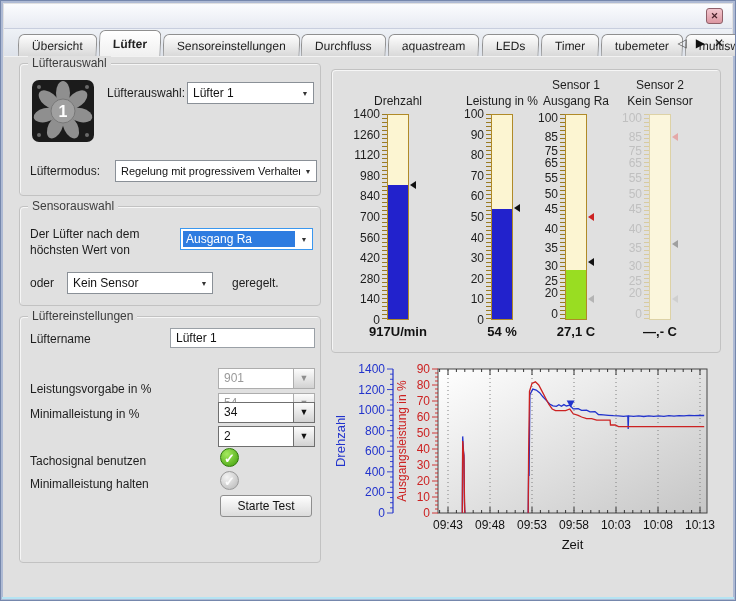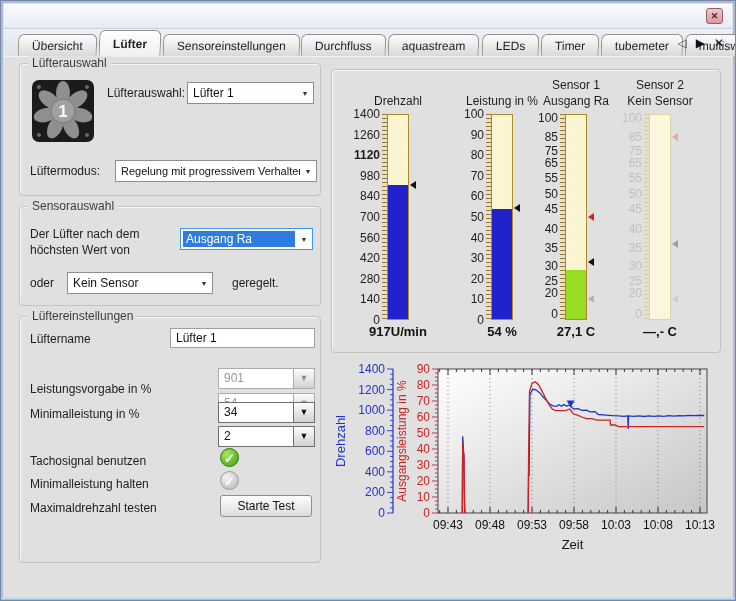--- a/index.html
+++ b/index.html
@@ -189,31 +189,30 @@
         <span class="spin-val">2</span>
         <span class="spin-btn">▼</span>
       </div>
 
       <span class="lbl" style="left:10px; top:137px;">Tachosignal benutzen</span>
       <div class="check on" style="left:200px; top:131px;">✓</div>
 
       <span class="lbl" style="left:10px; top:160px;">Minimalleistung halten</span>
       <div class="check off" style="left:200px; top:154px;">✓</div>
 
-      <span class="lbl" style="left:10px; top:184px;">Maximaldrehzahl testen</span>
       <div class="push-btn" style="left:200px; top:178px; width:92px; height:22px; line-height:21px;">Starte Test</div>
     </div>
 
     <div class="groupbox" id="gaugebox" style="left:327px; top:12px; width:390px; height:284px;">
         <div class="gauge" style="left: 21px;">
           <div class="g-h1"></div>
           <div class="g-h2">Drehzahl</div>
           <div class="g-tick" style="top: 29px;">1400</div>
           <div class="g-tick" style="top: 49.6px;">1260</div>
-          <div class="g-tick" style="top: 70.2px; font-weight: bold;">1120</div>
+          <div class="g-tick" style="top: 70.2px;">1120</div>
           <div class="g-tick" style="top: 90.8px;">980</div>
           <div class="g-tick" style="top: 111.4px;">840</div>
           <div class="g-tick" style="top: 132px;">700</div>
           <div class="g-tick" style="top: 152.6px; text-align: right;">560</div>
           <div class="g-tick" style="top: 173.2px;">420</div>
           <div class="g-tick" style="top: 193.8px;">280</div>
           <div class="g-tick" style="top: 214.4px;">140</div>
           <div class="g-tick" style="top: 235px;">0</div>
           <div class="g-ruler"></div>
           <div class="g-bar">

